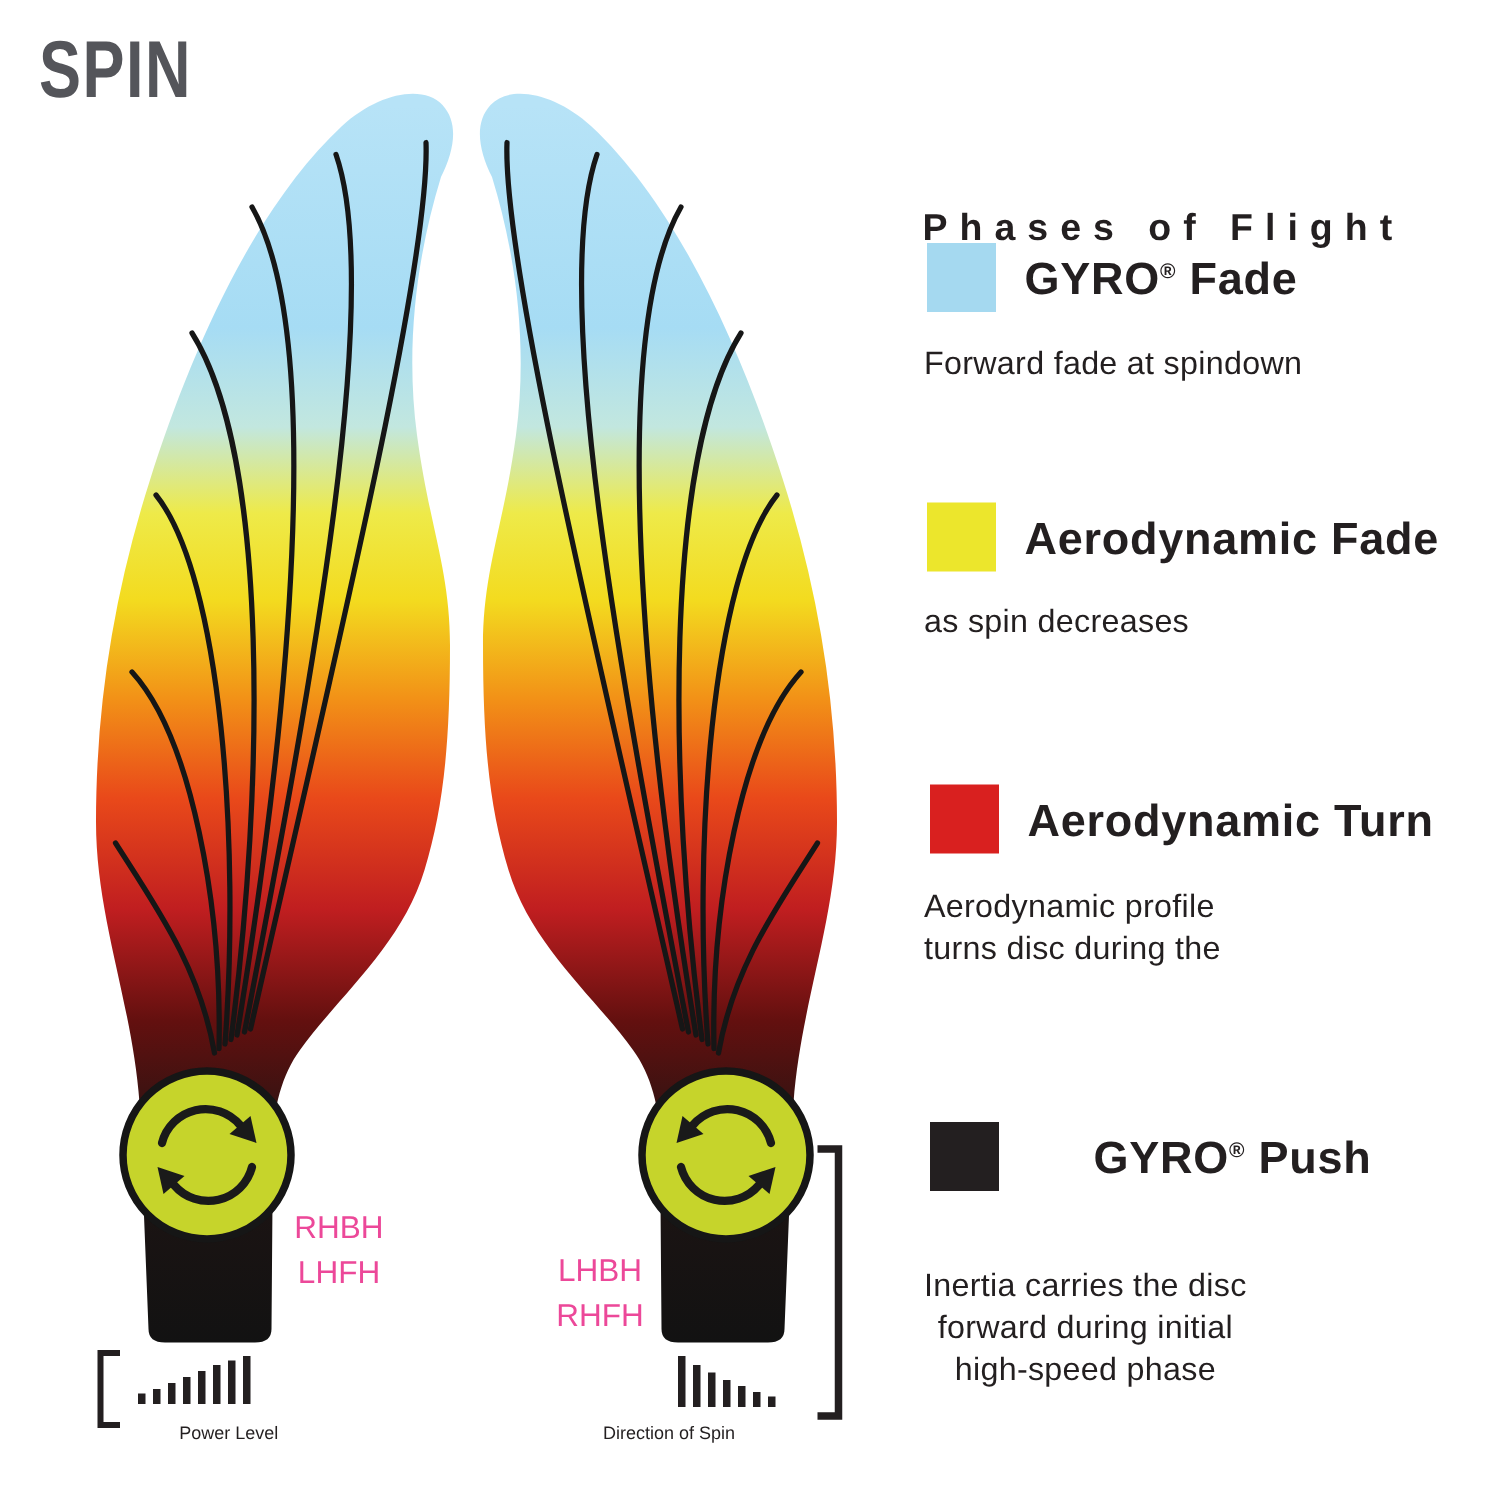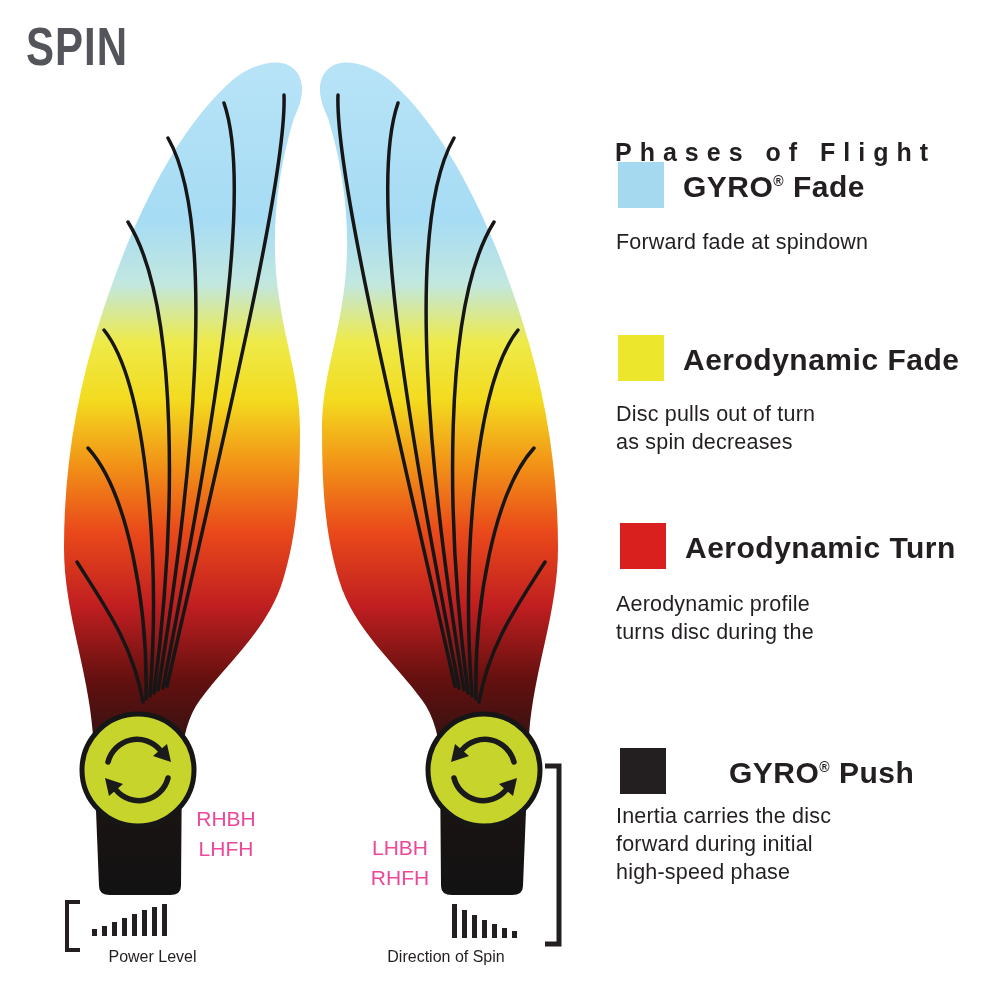--- a/index.html
+++ b/index.html
@@ -17,28 +17,28 @@
     left:615px;top:96px;font-size:25px;font-weight:700;letter-spacing:8px;
     color:#231f20;white-space:nowrap;margin-top:42px;
   }
   .swatch{position:absolute;width:46px;height:46px;}
   .legend-title{position:absolute;font-size:30px;font-weight:600;letter-spacing:.5px;white-space:nowrap;}
   .legend-title .sup{font-size:14px;position:relative;top:-11px;}
   .legend-desc{position:absolute;font-size:21.5px;line-height:28px;letter-spacing:.2px;}
   .sw0{left:618px;top:162px;} .ti0{left:683px;top:170px;} .de0{left:616px;top:228px;}
   .sw1{left:618px;top:335px;} .ti1{left:683px;top:343px;} .de1{left:616px;top:400px;}
   .sw2{left:620px;top:523px;} .ti2{left:685px;top:531px;} .de2{left:616px;top:590px;}
-  .sw3{left:620px;top:748px;} .ti3{left:685px;top:756px;margin-left:44px;} .de3{left:616px;top:802px;}
+  .sw3{left:620px;top:748px;} .ti3{left:685px;top:756px;margin-left:44px;} .de3{left:616px;top:843px;text-align:center;}
   .hand-label{
     position:absolute;width:90px;text-align:center;font-size:21px;
     line-height:30px;font-weight:500;color:#ec4899;
   }
   .hl-left{left:181px;top:804px;}
   .hl-right{left:355px;top:833px;}
-  .bottom-label{position:absolute;text-align:center;font-size:16px;color:#231f20;}
+  .bottom-label{position:absolute;text-align:center;font-size:12px;color:#231f20;}
   .bl-power{left:85px;top:948px;width:135px;}
   .bl-spin{left:362px;top:948px;width:168px;}
 </style>
 </head>
 <body>
 
 <svg id="diagram-svg" viewBox="0 0 610 1000" width="610" height="1000">
   <defs>
     <linearGradient id="flightGrad" gradientUnits="userSpaceOnUse" x1="0" y1="895" x2="0" y2="70">
       <stop offset="0" stop-color="#121212"></stop>
@@ -127,21 +127,20 @@
 
 <div class="swatch sw0" style="background-color: rgb(165, 217, 240);"></div>
 <div class="legend-title ti0"><span>GYRO</span><span class="sup">®</span><span> Fade</span></div>
 <div class="legend-desc de0">
   <div>Forward fade at spindown</div>
 </div>
 
 <div class="swatch sw1" style="background-color: rgb(236, 230, 44);"></div>
 <div class="legend-title ti1"><span>Aerodynamic Fade</span></div>
 <div class="legend-desc de1">
-  <div>Disc pulls out of turn</div>
   <div>as spin decreases</div>
 </div>
 
 <div class="swatch sw2" style="background-color: rgb(217, 32, 31);"></div>
 <div class="legend-title ti2"><span>Aerodynamic Turn</span></div>
 <div class="legend-desc de2">
   <div>Aerodynamic profile</div>
   <div>turns disc during the</div>
 </div>
 

